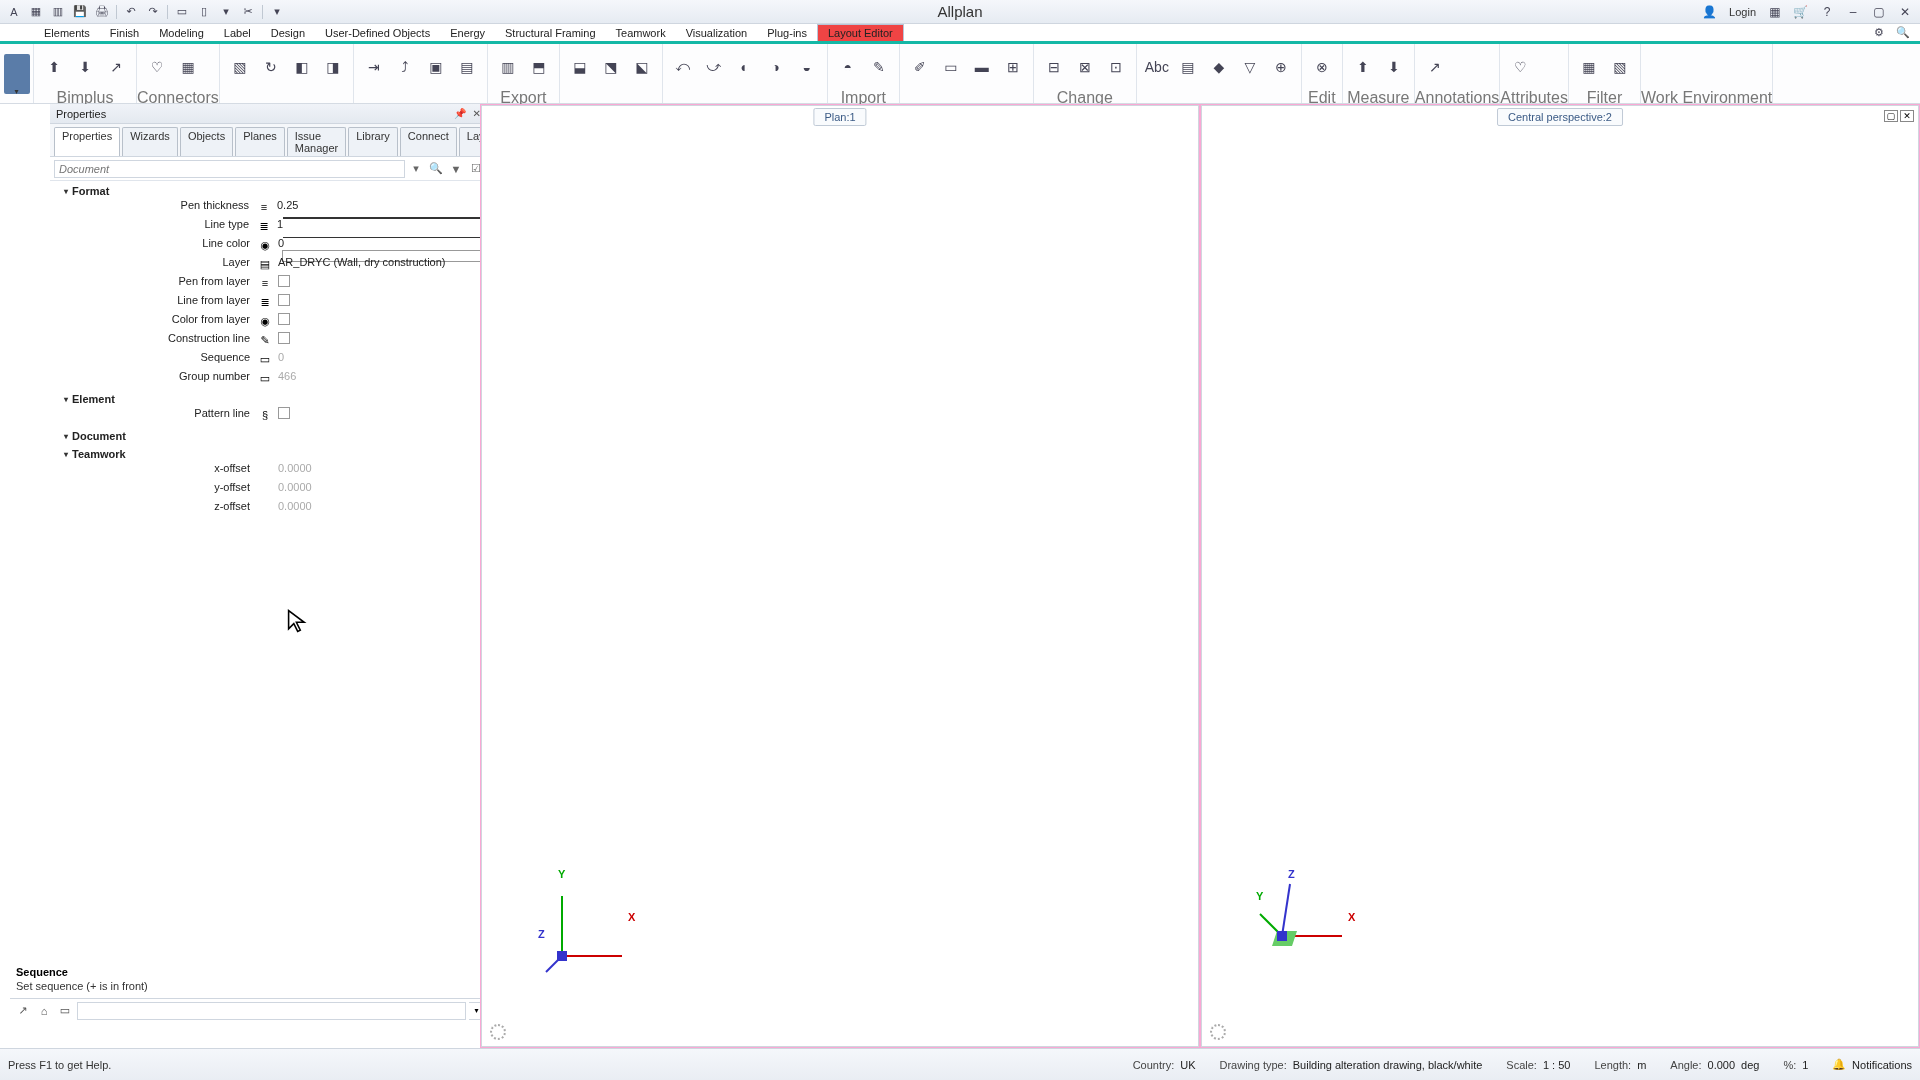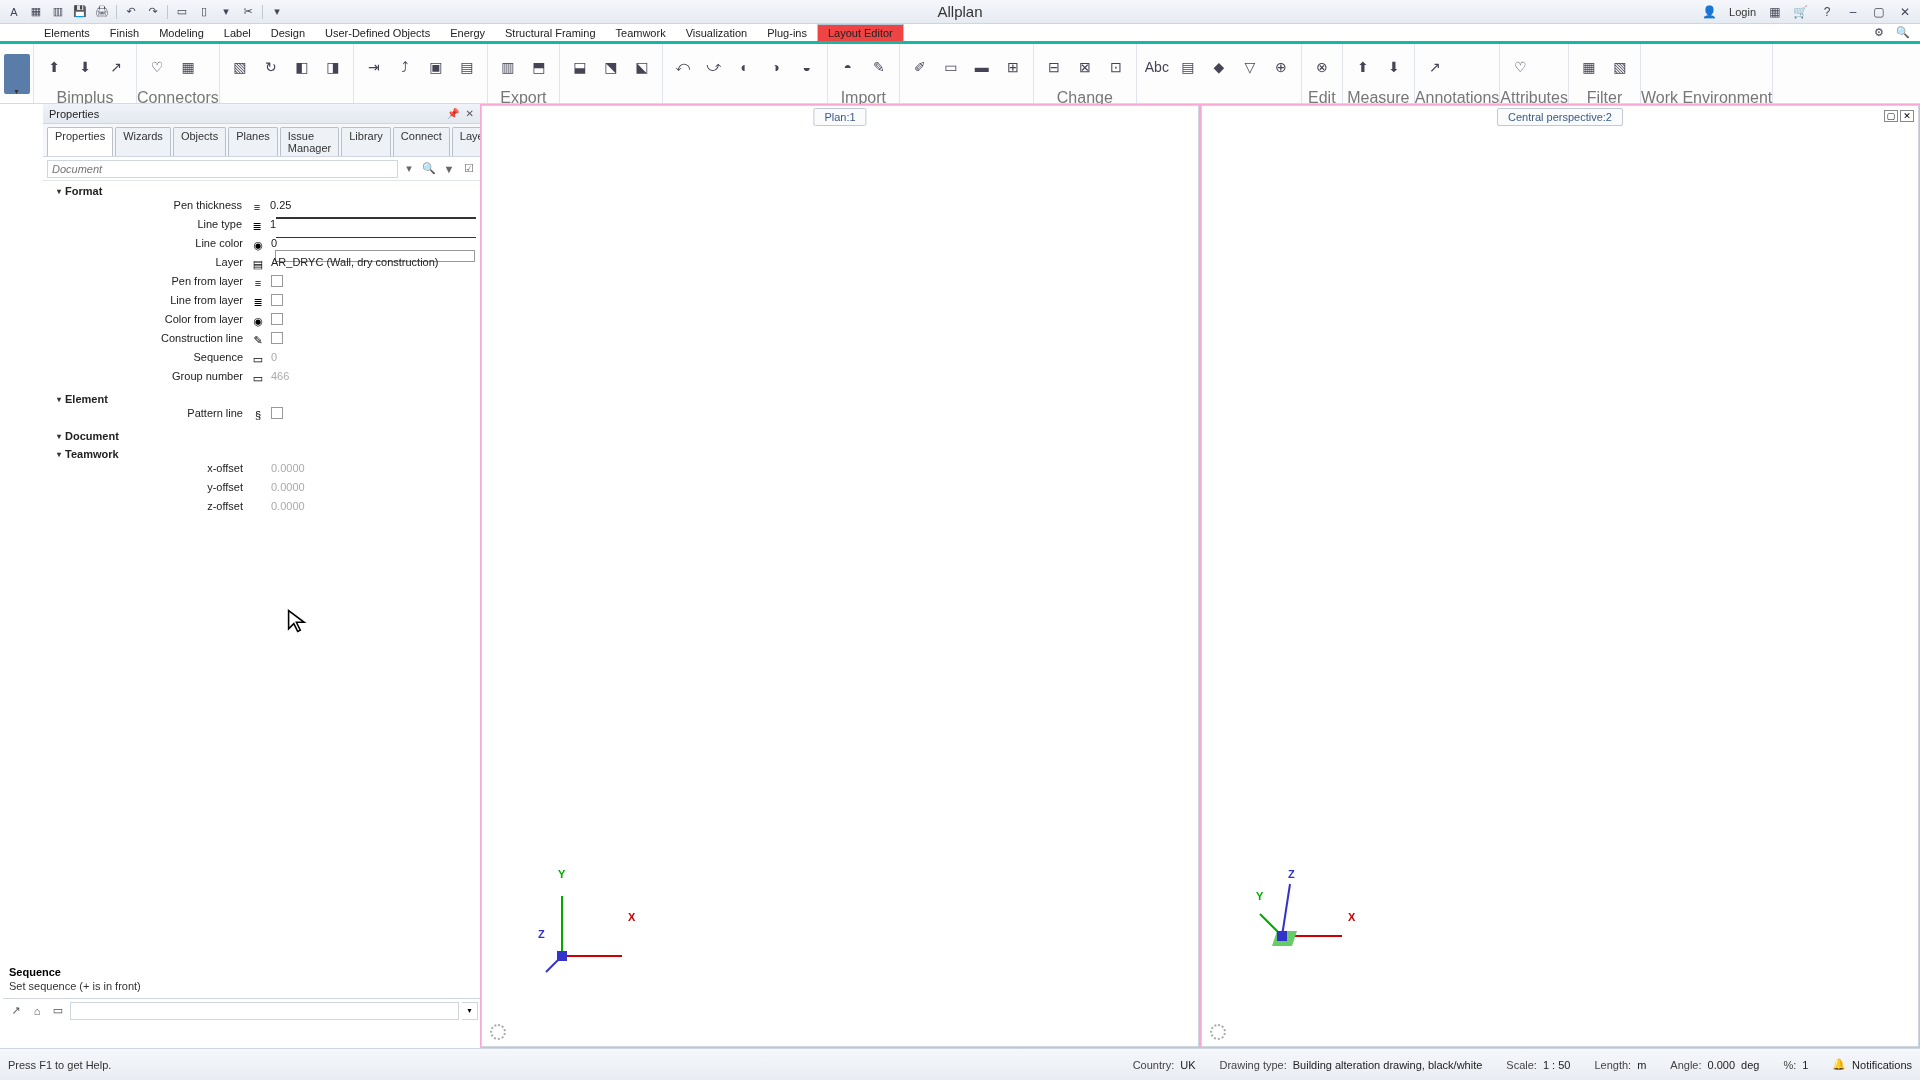--- a/index.html
+++ b/index.html
@@ -27,21 +27,21 @@
 .ribbon-big { width:34px; display:flex; align-items:center; justify-content:center; border-right:1px solid #e0e5ec; }
 .ribbon-big .bigico { width:26px; height:40px; background:#5a7ca8; border-radius:2px; position:relative; cursor:pointer; }
 .ribbon-big .bigico::after { content:"▾"; position:absolute; bottom:-2px; left:50%; transform:translateX(-50%); font-size:8px; color:#333; }
 .ribbon { flex:1; display:flex; }
 .rgroup { display:flex; flex-direction:column; border-right:1px solid #e0e5ec; }
 .rgroup .rbtns { flex:1; display:flex; align-items:center; padding:4px 6px; gap:3px; }
 .rgroup .rcap { height:14px; font-size:16px; color:#777; text-align:center; padding-bottom:1px; }
 .rbtn { width:28px; height:28px; border:1px solid transparent; border-radius:2px; display:flex; align-items:center; justify-content:center; cursor:pointer; font-size:14px; color:#445; position:relative; }
 
 
-.props { position:absolute; left:3px; top:104px; width:480px; bottom:32px; border-right:1px solid #b8c0ca; background:#fff; display:flex; flex-direction:column;padding-left:40px; }
+.props { position:absolute; left:10px; top:104px; width:480px; bottom:32px; border-right:1px solid #b8c0ca; background:#fff; display:flex; flex-direction:column;padding-left:40px; }
 .props-title { height:20px; background:linear-gradient(#f0f3f8,#e4e9f0); border-bottom:1px solid #cfd6df; display:flex; align-items:center; padding:0 6px; font-size:11px; color:#222; }
 .props-title .pt-right { margin-left:auto; display:flex; gap:2px; }
 .props-title .pt-right span { font-size:10px; color:#555; cursor:pointer; padding:0 2px; }
 .tabs { display:flex; padding:3px 4px 0 4px; gap:2px; border-bottom:1px solid #cfd6df; background:#f5f7fa; }
 .tab { padding:2px 7px; font-size:11px; border:1px solid #b8c0ca; border-bottom:none; background:#eef2f7; cursor:pointer; border-radius:2px 2px 0 0; color:#333; }
 .tab.active { background:#fff; }
 .docbar { height:24px; display:flex; align-items:center; padding:2px 4px; gap:2px; border-bottom:1px solid #e0e5ec; }
 .docbar input { flex:1; height:18px; border:1px solid #cfd6df; padding:0 4px; font-size:11px; color:#999; font-style:italic; }
 .docbar .dbico { width:18px; height:18px; display:flex; align-items:center; justify-content:center; color:#666; cursor:pointer; font-size:11px; }
 .pbody { flex:1; overflow:auto; padding:2px 6px; }

